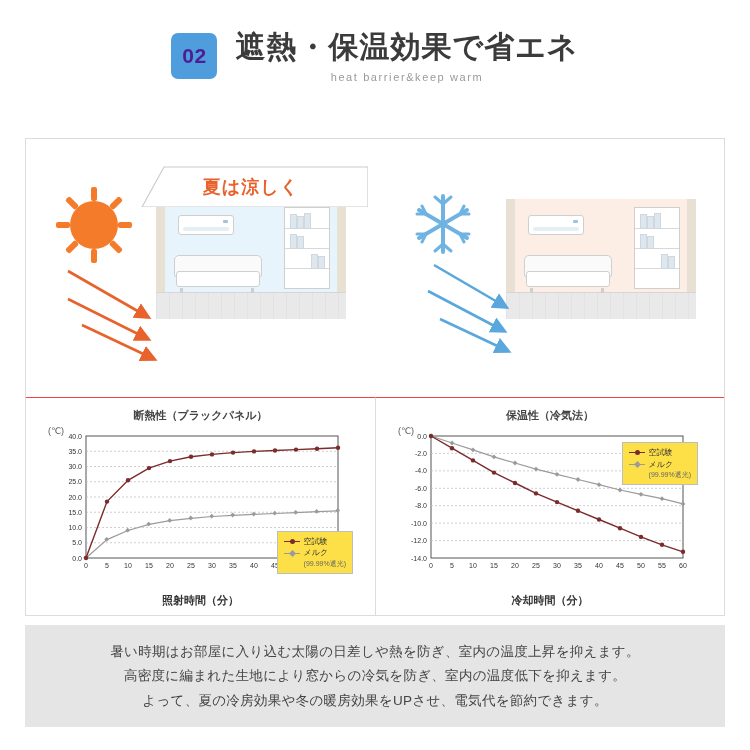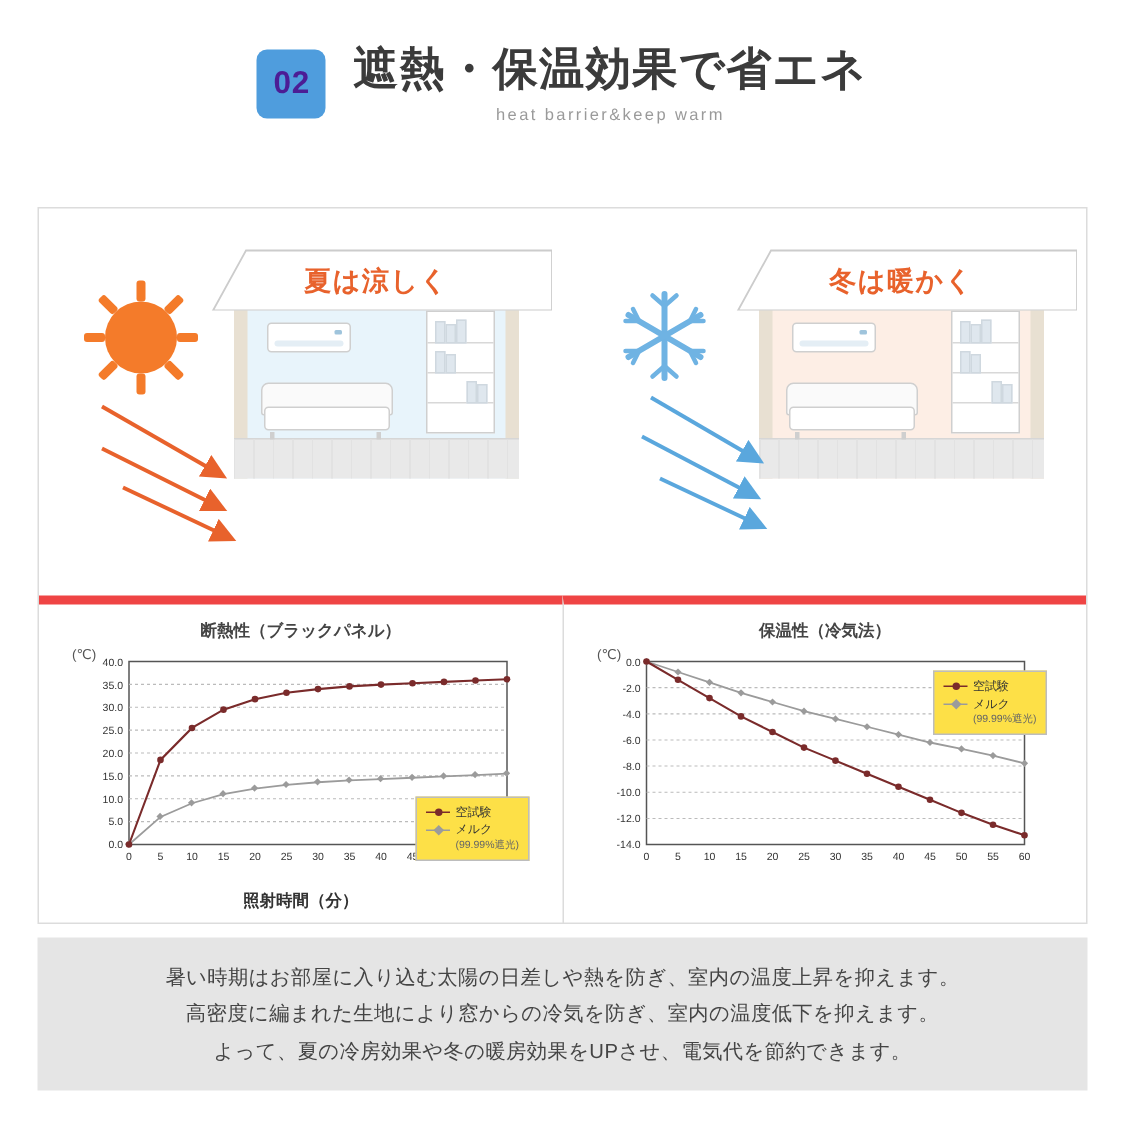--- a/index.html
+++ b/index.html
@@ -118,21 +118,21 @@
   
   .arrows{position:absolute;left:0;top:0;width:350px;height:258px;pointer-events:none;}
 
   
   .charts{
     position:absolute;left:0;top:258px;width:100%;height:219px;
     display:flex;
   }
   .chart-box{
     width:50%;height:100%;box-sizing:border-box;
-    border-top:6px solid #ef4444;
+    border-top:1px solid #ef4444;
     position:relative;
   }
   .chart-box.right{border-left:1px solid #dcdcdc;}
   .chart-title{
     text-align:center;font-size:11px;color:#444;margin-top:10px;font-weight:bold;
   }
   .chart-unit{
     position:absolute;font-size:9px;color:#555;
   }
   .chart-xlabel{
@@ -286,26 +286,20 @@
             <span class="book" style="left:5px;top:6px;height:13px;"></span>
             <span class="book" style="left:12px;top:8px;height:11px;"></span>
             <span class="book" style="left:19px;top:5px;height:14px;"></span>
             <span class="book" style="left:5px;top:26px;height:13px;"></span>
             <span class="book" style="left:12px;top:28px;height:11px;"></span>
             <span class="book" style="left:26px;top:46px;height:13px;"></span>
             <span class="book" style="left:33px;top:48px;height:11px;"></span>
           </div>
         </div>
 
-        <div class="roof">
-          <svg width="234" height="42" viewBox="0 0 234 42">
-            <polygon points="8,42 30,2 234,2 234,42" fill="#ffffff" stroke="#cccccc" stroke-width="1.2"></polygon>
-          </svg>
-          <div class="roof-label cold">冬は暖かく</div>
-        </div>
 
         <svg class="arrows">
           <defs>
             <marker id="ahB" markerWidth="7" markerHeight="7" refX="5" refY="3.2" orient="auto">
               <path d="M0,0 L6.5,3.2 L0,6.4 z" fill="#5aa7dd"></path>
             </marker>
           </defs>
           <g stroke="#5aa7dd" stroke-width="2.6" marker-end="url(#ahB)" fill="none">
             <line x1="58" y1="126" x2="130" y2="168"></line>
             <line x1="52" y1="152" x2="128" y2="192"></line>
@@ -493,20 +487,21 @@
               <span class="sw a"></span>
               <span>空試験</span>
             </div>
           <div class="row">
               <span class="sw b"></span>
               <span>メルク</span>
             </div>
           <div class="sub">(99.99%遮光)</div>
         </div>
 
+        <div class="chart-xlabel">冷却時間（分）</div>
       </div>
     </div>
   </div>
 
   <div class="footer">
     <p>暑い時期はお部屋に入り込む太陽の日差しや熱を防ぎ、室内の温度上昇を抑えます。</p>
     <p>高密度に編まれた生地により窓からの冷気を防ぎ、室内の温度低下を抑えます。</p>
     <p>よって、夏の冷房効果や冬の暖房効果をUPさせ、電気代を節約できます。</p>
   </div>
 

